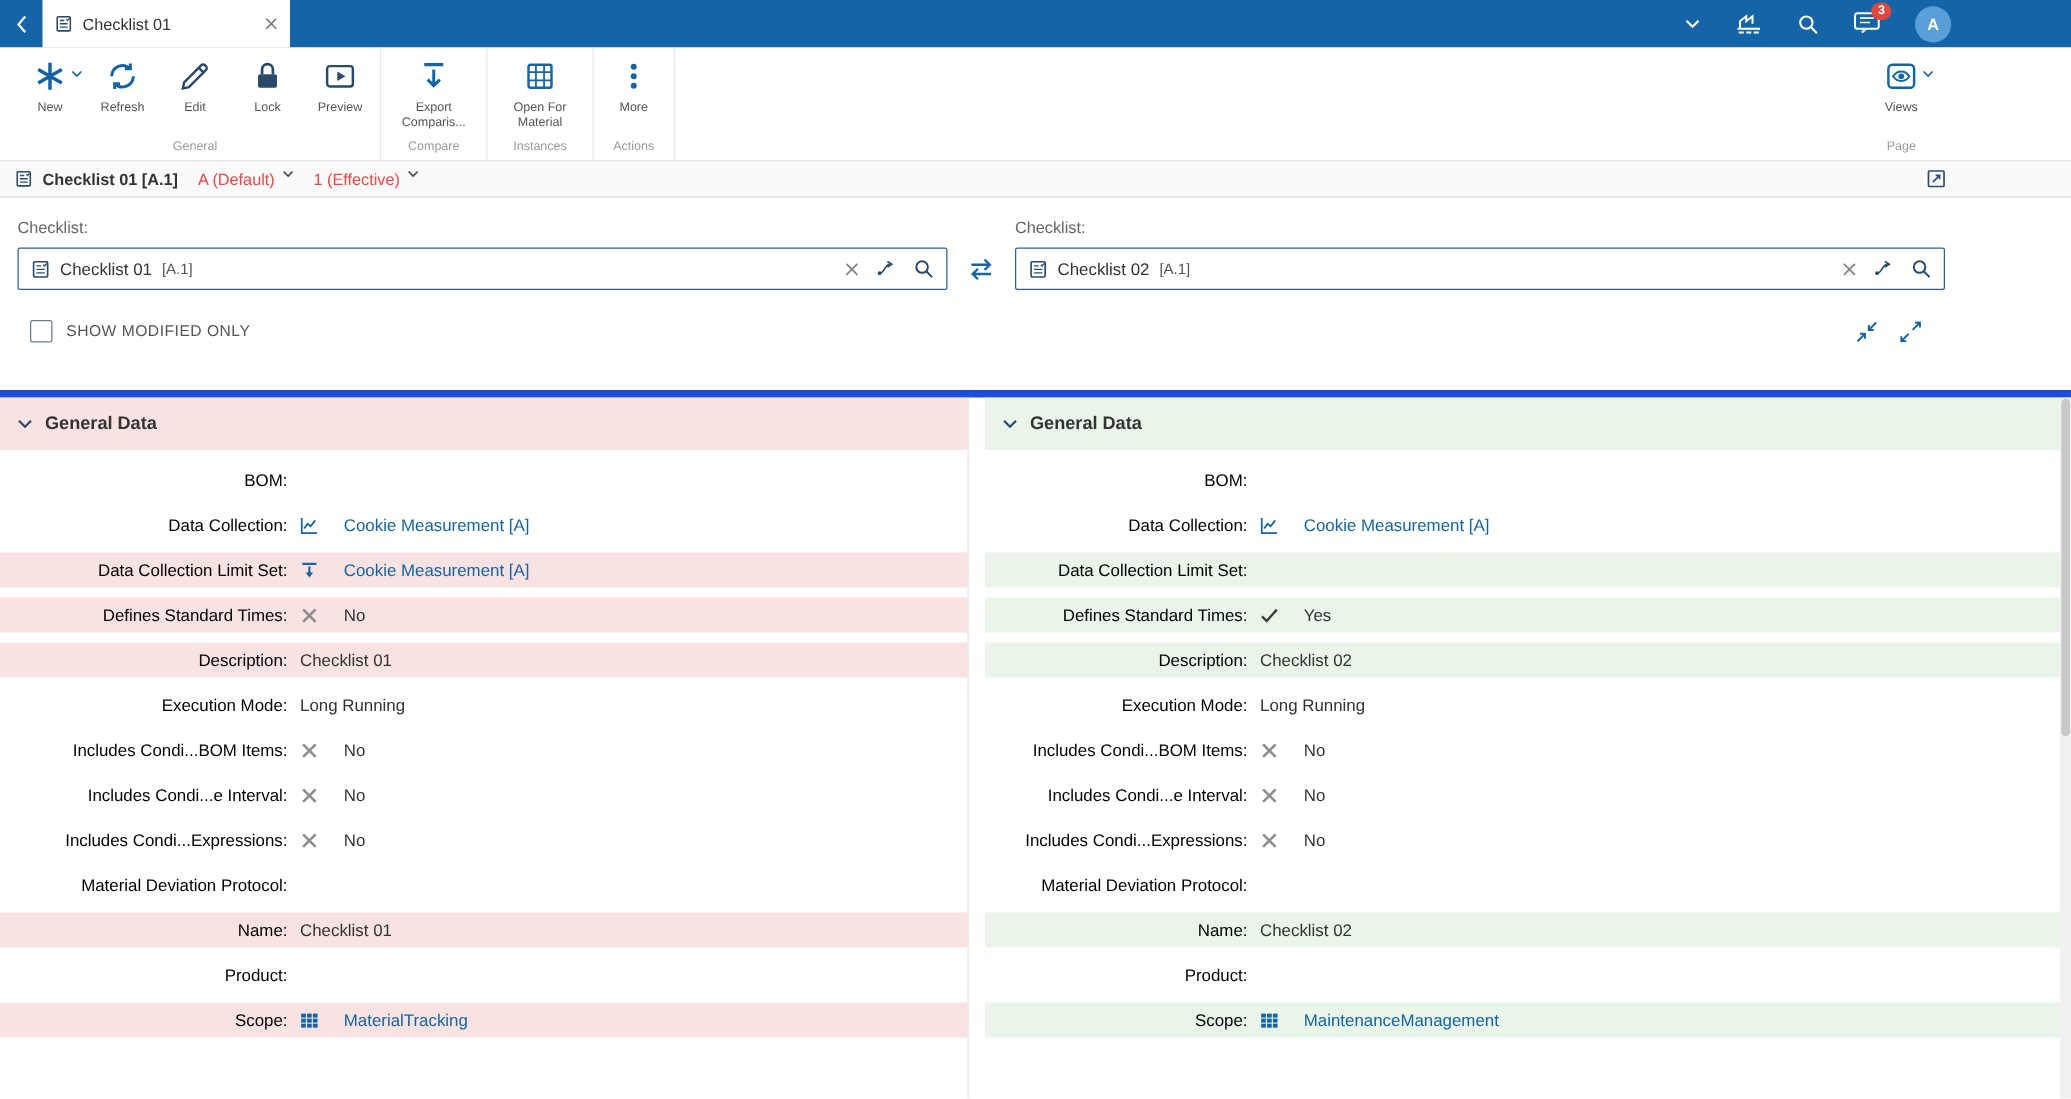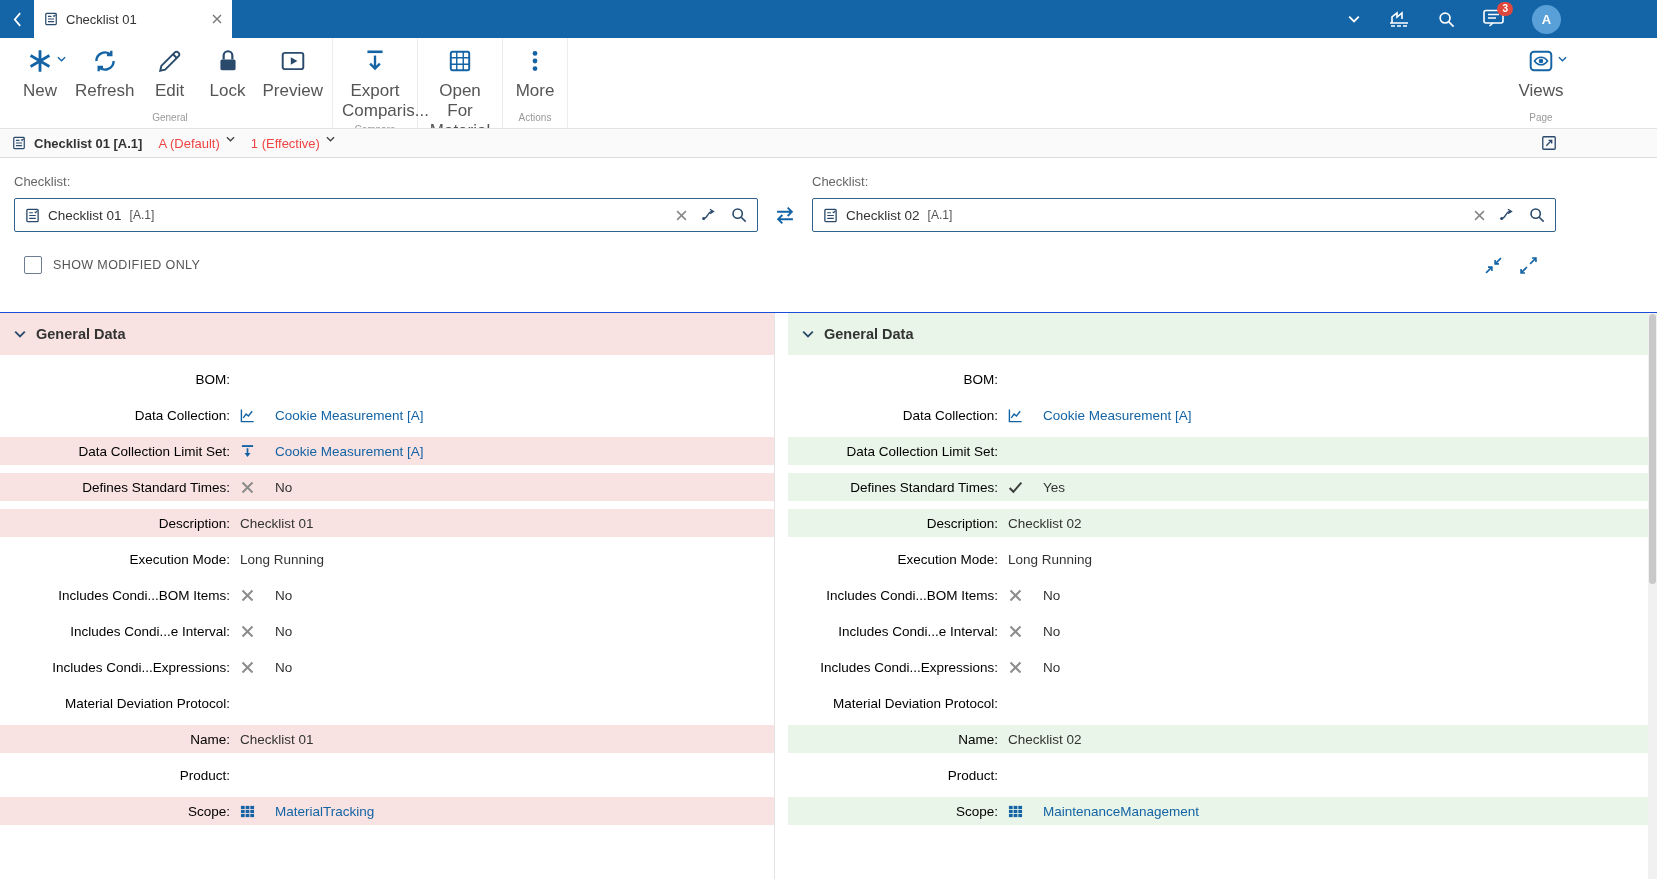--- a/index.html
+++ b/index.html
@@ -30,23 +30,23 @@
 
   
   .toolbar{height:90px;background:#fff;display:flex;align-items:stretch;padding:0 8px;position:relative;flex:none}
   .toolbar-groups{display:flex}
   .tb-group{display:flex;flex-direction:column;border-right:1px solid #ECECEC;padding:0 3px}
   .tb-buttons{display:flex;flex:1}
   .tb-btn{min-width:58px;max-width:80px;padding:10px 6px 0;display:flex;flex-direction:column;align-items:center;
           gap:7px;cursor:pointer;position:relative}
   .tb-icon{width:26px;height:26px}
   .dd{position:absolute;right:3px;top:18px;width:9px;height:6px;color:#1464A5}
-  .tb-label{font-size:17px;color:#555;text-align:center;line-height:1.18;max-width:66px}
+  .tb-label{font-size:10px;color:#555;text-align:center;line-height:1.18;max-width:66px}
   .tb-group-label{font-size:10px;color:#9A9A9A;text-align:center;padding:3px 0 5px;margin-top:auto}
-  .toolbar-views{position:absolute;top:0;right:84px;height:90px;display:flex}
+  .toolbar-views{position:absolute;top:0;right:104px;height:90px;display:flex}
   .toolbar-views .tb-group{border-right:none}
   .ic-accent{color:#1464A5}.ic-navy{color:#2A4A6B}.ic-blue{color:#1464A5}.ic-gray{color:#8C8C8C}.ic-dark{color:#3C3C3C}
 
   
   .breadcrumb{height:30px;background:#FAFAFA;border-top:1px solid #E3E3E3;border-bottom:1px solid #DCDCDC;
               display:flex;align-items:center;padding:0 12px;gap:16px;position:relative;flex:none}
   .bc-icon{width:14px;height:14px;color:#2A4A6B}
   .bc-title{font-size:13px;font-weight:700;color:#333;margin-left:-8px}
   .bc-drop{display:flex;align-items:flex-start;gap:6px;font-size:13px;color:#ef4444;cursor:pointer}
   .bc-chev{width:9px;height:6px;color:#444}
@@ -70,21 +70,21 @@
 
   
   .filter-row{display:flex;align-items:center;justify-content:space-between;padding:24px 24px 38px;flex:none}
   .chk{display:flex;align-items:center;gap:11px;cursor:pointer}
   .checkbox{width:18px;height:18px;border:1px solid #6B7D8F;border-radius:2px;background:#fff}
   .chk-label{font-size:12.5px;color:#555;letter-spacing:.4px}
   .fr-icons{display:flex;gap:18px;margin-right:96px}
   .fr-icon{width:17px;height:17px;color:#1464A5;cursor:pointer}
 
   
-  .panels{flex:1;display:flex;border-top:1px solid #1d4ed8;position:relative;overflow:hidden}
+  .panels{flex:1;display:flex;border-top:6px solid #1d4ed8;position:relative;overflow:hidden}
   .panel-left{width:775px;flex:none;border-right:1px solid #E3E3E3}
   .panel-gap{width:13px;flex:none}
   .panel-right{flex:1;margin-right:9px}
   .sec-header{height:42px;display:flex;align-items:center;gap:10px;padding:0 14px;font-size:14.5px;
               font-weight:700;color:#333;cursor:pointer}
   .sec-left{background:#F8E2E2}
   .sec-right{background:#E8F5E8}
   .sec-chevron{width:12px;height:8px;color:#2A4A6B}
   .cmp-rows{padding-top:10px}
   .cmp-row{height:28px;display:flex;align-items:center;margin-bottom:8px;font-size:13.5px}

